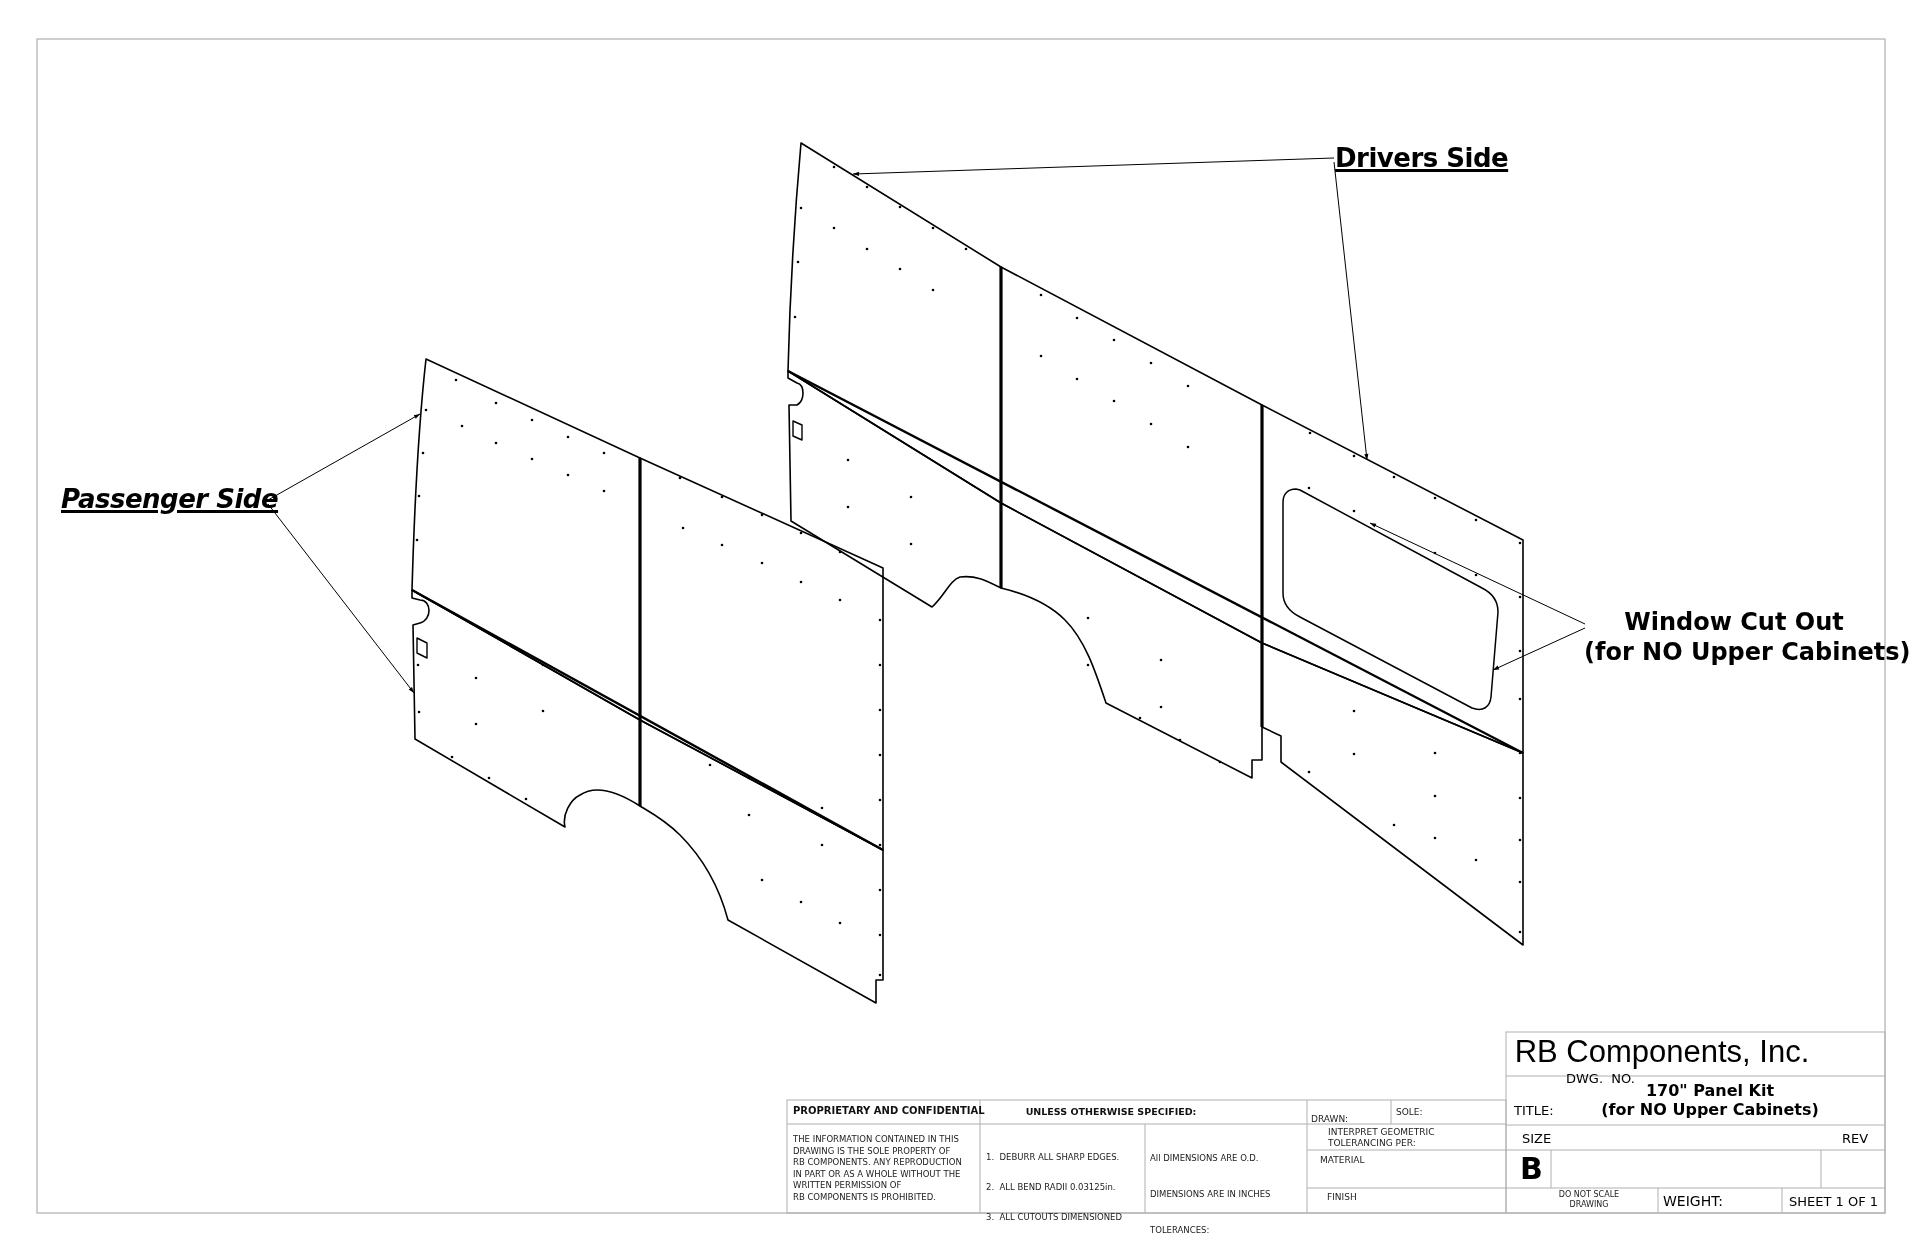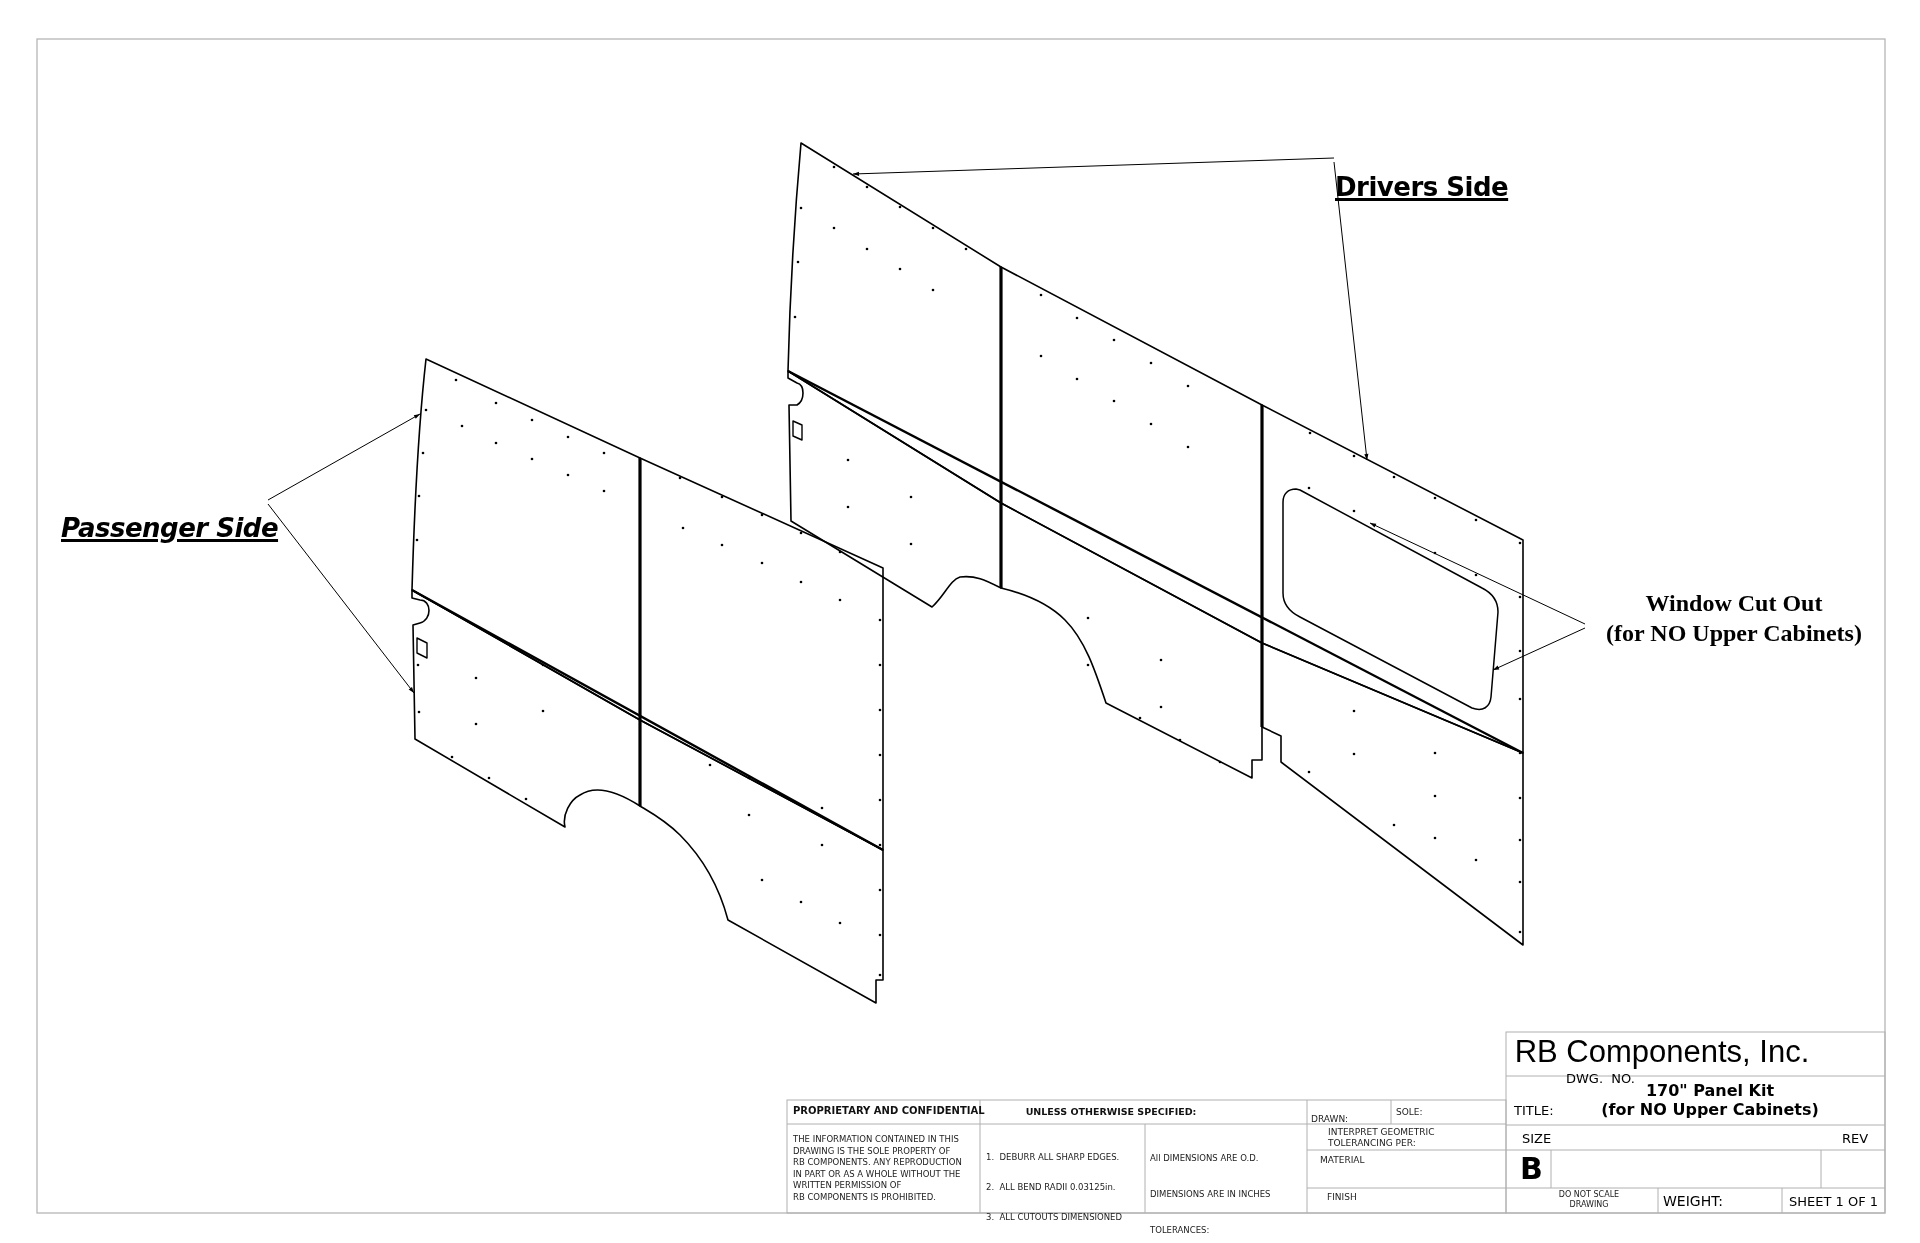--- a/index.html
+++ b/index.html
@@ -1,18 +1,18 @@
 <!DOCTYPE html>
 <html><head>
 <meta charset="utf-8">
 <style>
   html, body { margin:0; padding:0; background:#ffffff; }
   body { width:1920px; height:1243px; position:relative; overflow:hidden; font-family:"DejaVu Sans", sans-serif; color:#000; }
   #sheet { position:absolute; left:0; top:0; width:1920px; height:1243px; }
-  .label-big { position:absolute; font-family:"DejaVu Sans", sans-serif; font-weight:bold; font-size:26px; text-decoration:underline; text-decoration-thickness:3px; white-space:nowrap; letter-spacing:-0.5px;margin-top:29px; }
+  .label-big { position:absolute; font-family:"DejaVu Sans", sans-serif; font-weight:bold; font-size:26px; text-decoration:underline; text-decoration-thickness:3px; white-space:nowrap; letter-spacing:-0.5px; }
   .label-italic { font-style:italic; }
   .label-window { position:absolute; font-weight:bold; font-size:24px; text-align:center; line-height:30px; white-space:nowrap; }
   .tb { position:absolute; font-family:"DejaVu Sans", sans-serif; white-space:nowrap; }
   .tb-small { font-size:9px; line-height:11px; color:#222; }
   .tb-head { font-size:10px; font-weight:bold; color:#111; }
 </style>
 </head>
 <body>
 
 <svg id="sheet" width="1920" height="1243" viewBox="0 0 1920 1243" xmlns="http://www.w3.org/2000/svg">
@@ -192,21 +192,21 @@
     <line x1="1506" y1="1188" x2="1885" y2="1188"></line>
     <line x1="1551" y1="1150" x2="1551" y2="1188"></line>
     <line x1="1821" y1="1150" x2="1821" y2="1188"></line>
     <line x1="1658" y1="1188" x2="1658" y2="1213"></line>
     <line x1="1782" y1="1188" x2="1782" y2="1213"></line>
   </g>
 </svg>
 
 <div class="label-big label-italic" style="left:61px; top:484px;">Passenger Side</div>
 <div class="label-big" style="left:1335px; top:143px;">Drivers Side</div>
-<div class="label-window" style="left:1584px; top:588px; width:300px;font-family:Liberation Serif, serif;">
+<div class="label-window" style="left:1584px; top:607px; width:300px;">
   <div>Window Cut Out</div>
   <div>(for NO Upper Cabinets)</div>
 </div>
 
 <div class="tb tb-head" style="left:793px; top:1105px;">PROPRIETARY AND CONFIDENTIAL</div>
 <div class="tb tb-head" style="left:980px; top:1106px; width:262px; text-align:center; font-size:9.5px;">UNLESS OTHERWISE SPECIFIED:</div>
 <div class="tb tb-small" style="left:793px; top:1134px; font-size:8.5px; line-height:11.5px;">
   <div>THE INFORMATION CONTAINED IN THIS</div>
   <div>DRAWING IS THE SOLE PROPERTY OF</div>
   <div>RB COMPONENTS.  ANY REPRODUCTION</div>

